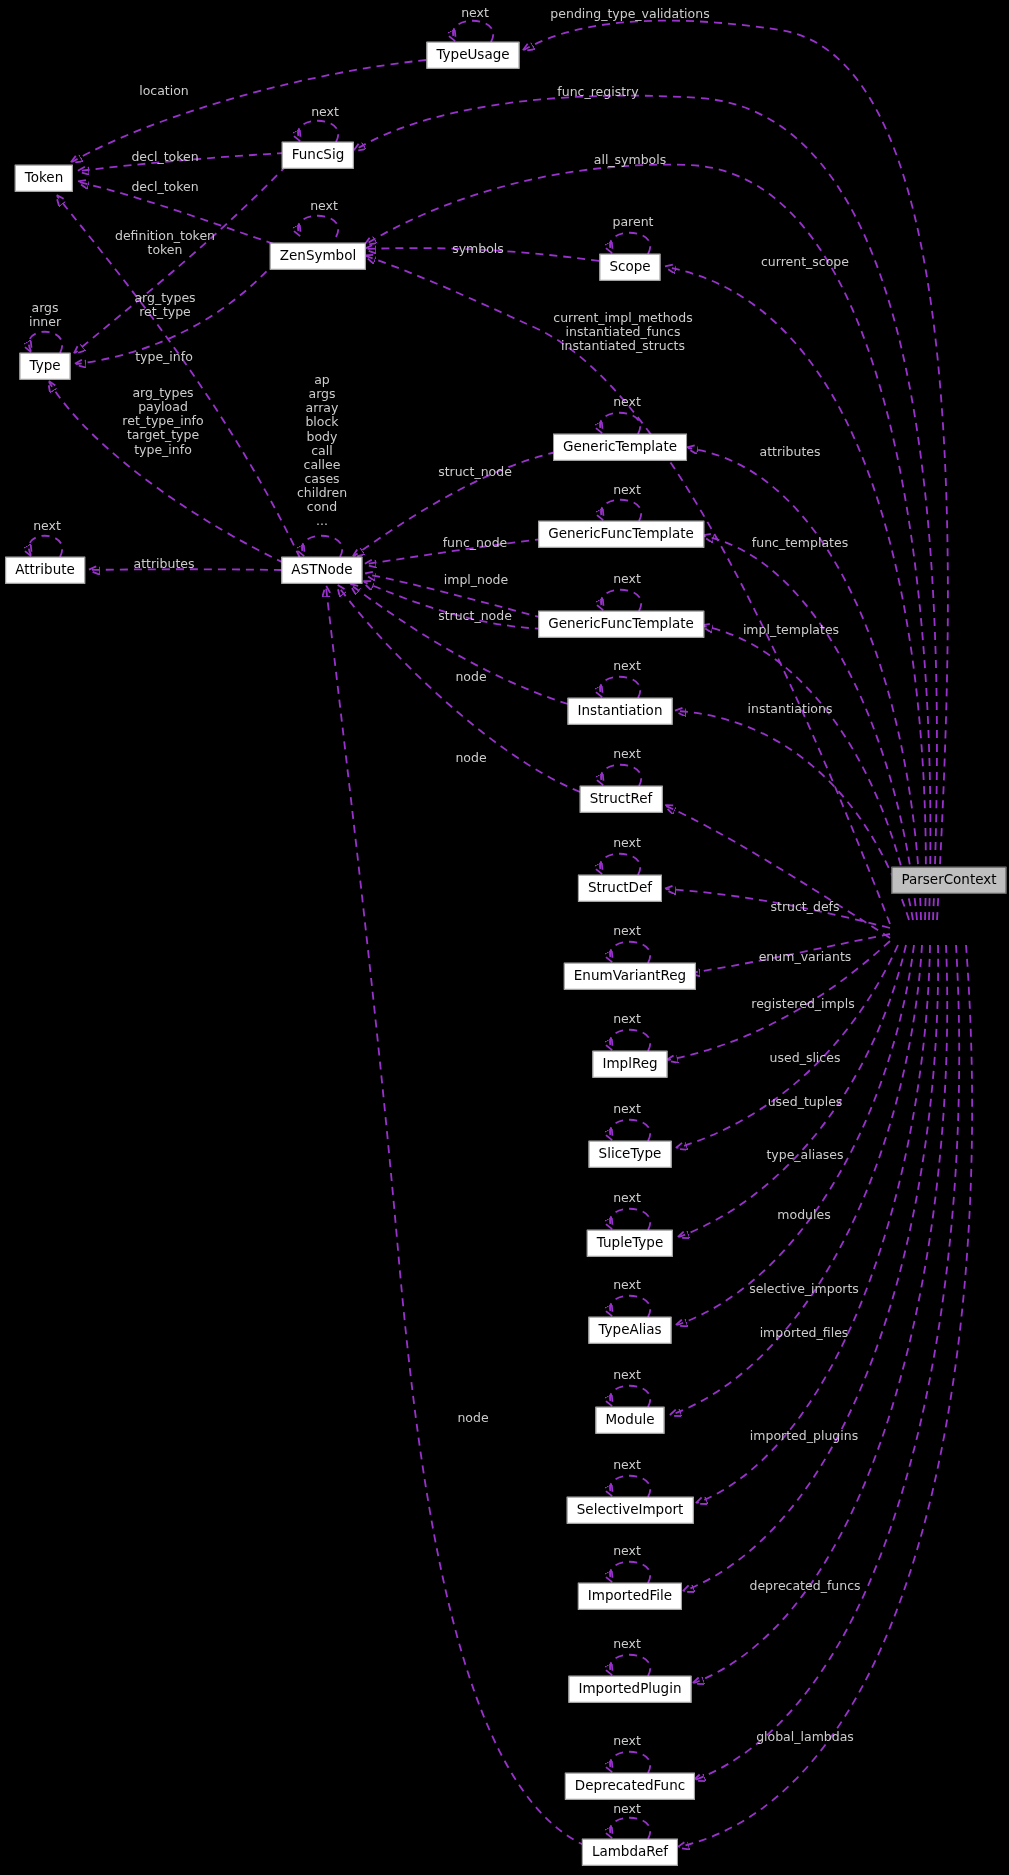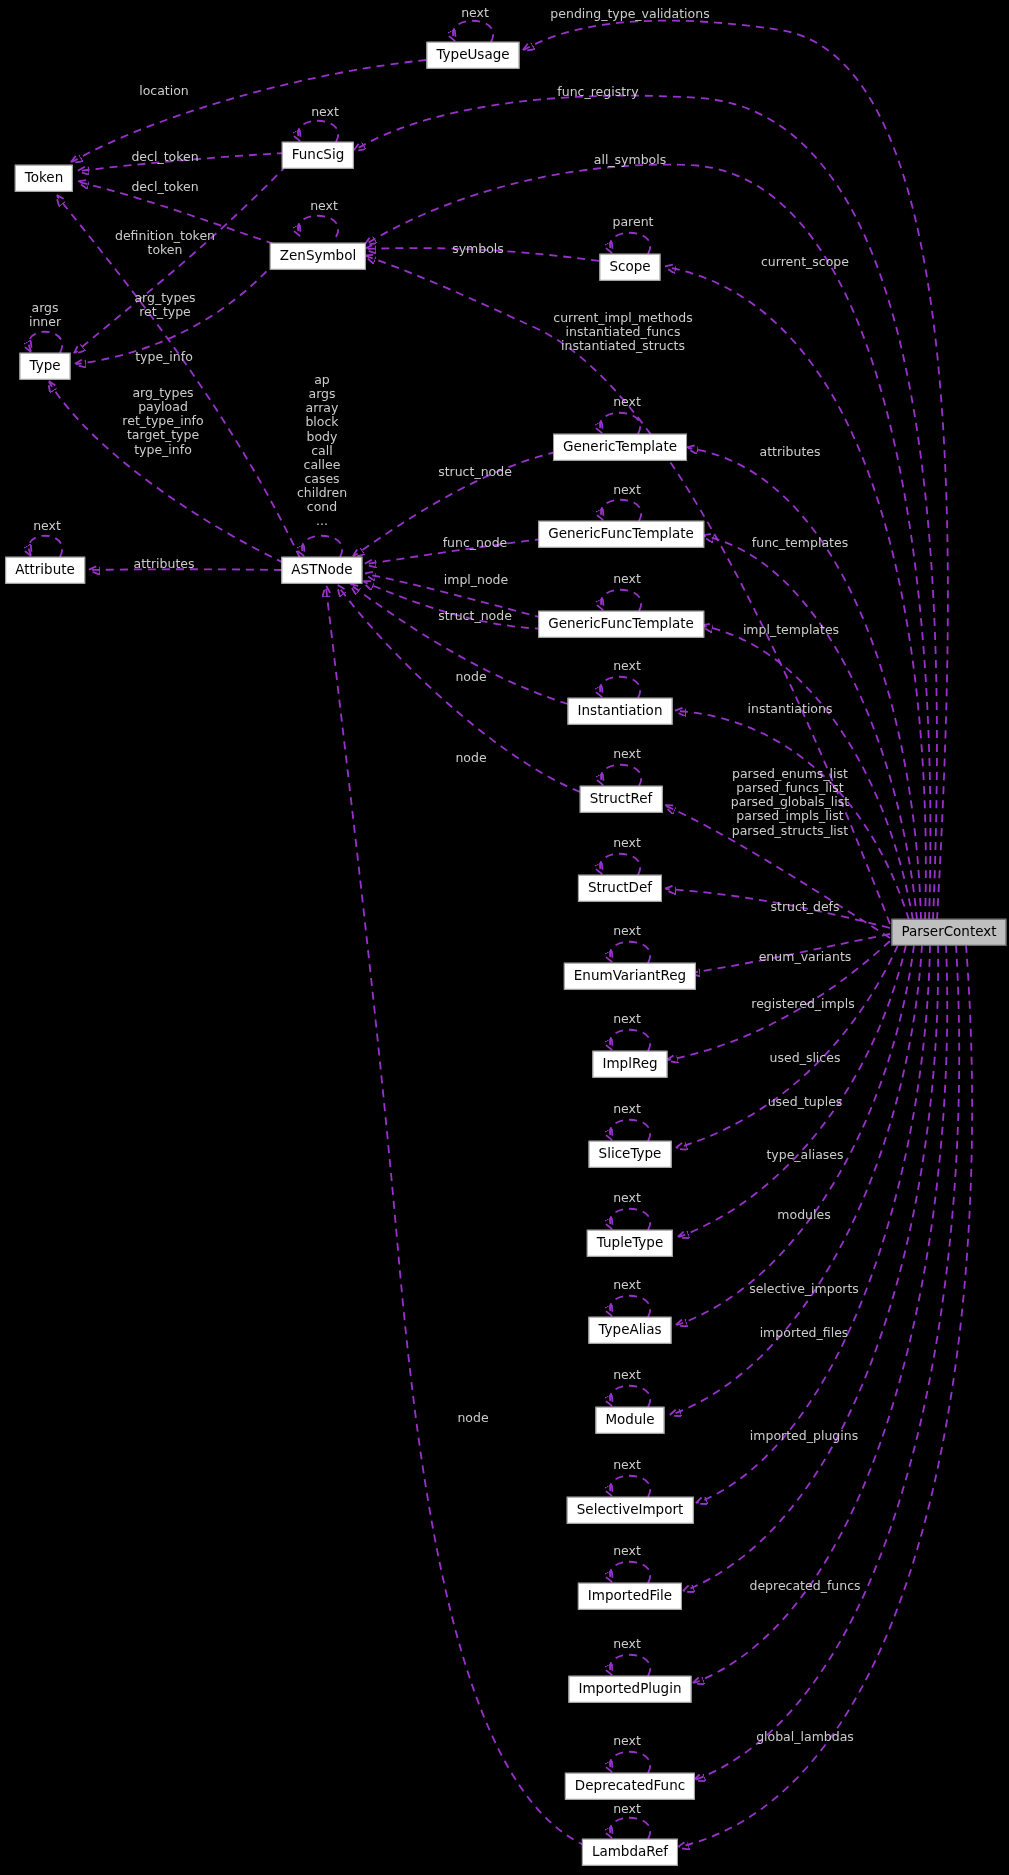--- a/index.html
+++ b/index.html
@@ -117,21 +117,21 @@
 <div class="node" style="left:630px;top:1064px">ImplReg</div>
 <div class="node" style="left:630px;top:1154px">SliceType</div>
 <div class="node" style="left:630px;top:1243px">TupleType</div>
 <div class="node" style="left:630px;top:1330px">TypeAlias</div>
 <div class="node" style="left:630px;top:1420px">Module</div>
 <div class="node" style="left:630px;top:1510px">SelectiveImport</div>
 <div class="node" style="left:630px;top:1596px">ImportedFile</div>
 <div class="node" style="left:630px;top:1689px">ImportedPlugin</div>
 <div class="node" style="left:630px;top:1786px">DeprecatedFunc</div>
 <div class="node" style="left:630px;top:1852px">LambdaRef</div>
-<div class="node hl" style="left:949px;top:932px">ParserContext</div>
+<div class="node hl" style="left:949px;top:880px">ParserContext</div>
 
 <div class="elabel" style="left:475px;top:13px">next</div>
 <div class="elabel" style="left:630px;top:14px">pending_type_validations</div>
 <div class="elabel" style="left:164px;top:91px">location</div>
 <div class="elabel" style="left:598px;top:92px">func_registry</div>
 <div class="elabel" style="left:325px;top:112px">next</div>
 <div class="elabel" style="left:165px;top:157px">decl_token</div>
 <div class="elabel" style="left:630px;top:160px">all_symbols</div>
 <div class="elabel" style="left:165px;top:187px">decl_token</div>
 <div class="elabel" style="left:324px;top:206px">next</div>
@@ -190,25 +190,20 @@
 <div class="elabel" style="left:627px;top:1465px">next</div>
 <div class="elabel" style="left:627px;top:1551px">next</div>
 <div class="elabel" style="left:627px;top:1644px">next</div>
 <div class="elabel" style="left:627px;top:1741px">next</div>
 <div class="elabel" style="left:627px;top:1809px">next</div>
 
 <div class="elabel" style="left:790px;top:452px">attributes</div>
 <div class="elabel" style="left:800px;top:543px">func_templates</div>
 <div class="elabel" style="left:791px;top:630px">impl_templates</div>
 <div class="elabel" style="left:790px;top:709px">instantiations</div>
-<div class="elabel" style="left:790px;top:802px">parsed_enums_list
-parsed_funcs_list
-parsed_globals_list
-parsed_impls_list
-parsed_structs_list</div>
 <div class="elabel" style="left:805px;top:907px">struct_defs</div>
 <div class="elabel" style="left:805px;top:957px">enum_variants</div>
 <div class="elabel" style="left:803px;top:1004px">registered_impls</div>
 <div class="elabel" style="left:805px;top:1058px">used_slices</div>
 <div class="elabel" style="left:805px;top:1102px">used_tuples</div>
 <div class="elabel" style="left:805px;top:1155px">type_aliases</div>
 <div class="elabel" style="left:804px;top:1215px">modules</div>
 <div class="elabel" style="left:804px;top:1289px">selective_imports</div>
 <div class="elabel" style="left:804px;top:1333px">imported_files</div>
 <div class="elabel" style="left:804px;top:1436px">imported_plugins</div>

